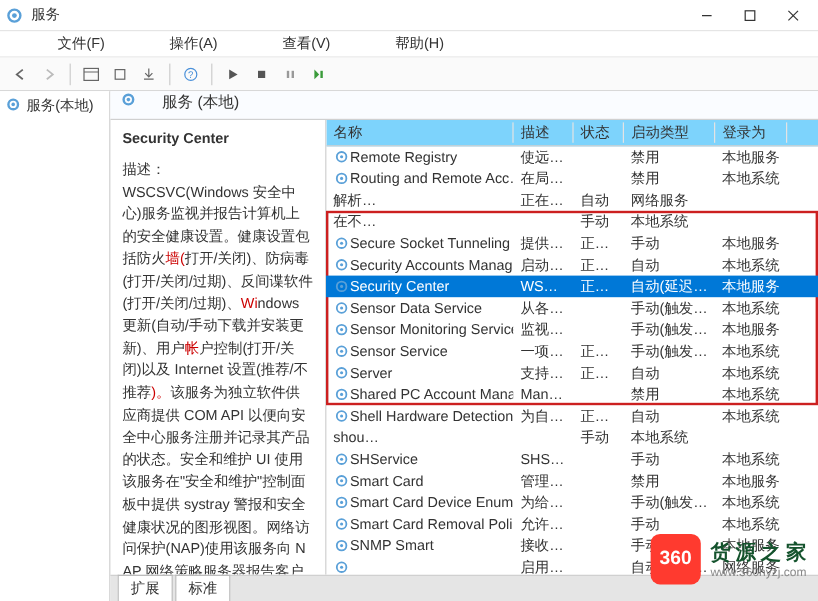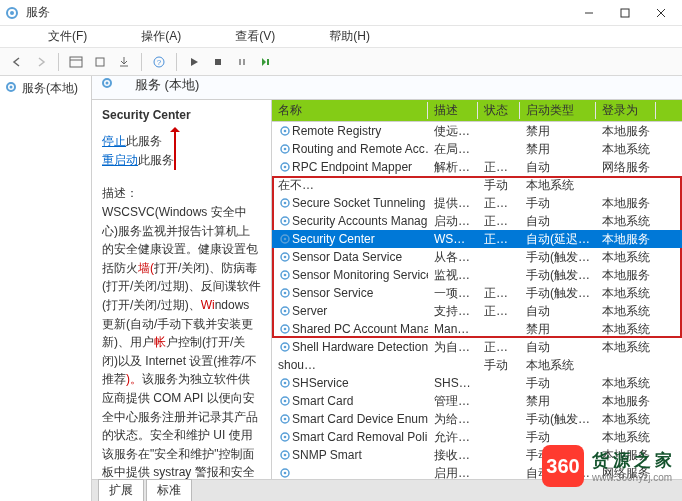--- a/index.html
+++ b/index.html
@@ -31,35 +31,35 @@
   .detail-title { font-weight:bold; margin-bottom:10px; font-size:12px; }
   .detail-links a { color:#0066cc; text-decoration:underline; }
   .detail-links { margin-bottom:14px; line-height:1.6; position:relative; }
   .arrow { position:absolute; left:72px; top:-4px; width:2px; height:42px; background:#cc0000; }
   .arrow::before { content:""; position:absolute; top:-6px; left:-4px; border:5px solid transparent; border-bottom-color:#cc0000; }
   .detail-desc { line-height:1.55; font-size:12px; word-break:break-all; }
   .hl { color:#cc0000; }
 
   .list-col { flex:1; display:flex; flex-direction:column; overflow:hidden; position:relative; }
   .list-head, .row { display:grid; grid-template-columns: 156px 50px 42px 76px 60px; align-items:center; }
-  .list-head { height:22px; background:#84cc16; border-bottom:1px solid #d0d0d0; font-size:12px; }
+  .list-head { height:22px; background:#7dd3fc; border-bottom:1px solid #d0d0d0; font-size:12px; }
   .list-head > div { padding:0 6px; border-right:1px solid #e3e3e3; white-space:nowrap; overflow:hidden; }
   .rows { flex:1; overflow-y:auto; position:relative; }
   .row { height:18px; font-size:12px; position:relative; }
   .row > div { padding:0 6px; white-space:nowrap; overflow:hidden; text-overflow:ellipsis; }
   .row .name-cell { display:flex; align-items:center; gap:0; }
   .row.selected { background:#0078d7; color:#fff; }
   .svc-icon { width:14px; height:14px; flex:0 0 14px; }
   .red-box { position:absolute; border:2px solid #cc2020; pointer-events:none; left:0; top:54px; width:100%; height:162px; }
 
   .tabs { height:22px; border-top:1px solid #d0d0d0; display:flex; align-items:flex-end; padding:0 6px; background:#e5e5e5; }
   .tab { padding:2px 10px; border:1px solid #bbb; border-bottom:none; margin-right:2px; font-size:12px; background:#fff; }
 
   .watermark { position:absolute; right:6px; bottom:14px; display:flex; align-items:center; gap:8px; background:rgba(255,255,255,0.0); }
-  .wm-badge { width:42px; height:42px; background:#ff3a2f; border-radius:8px; display:flex; align-items:center; justify-content:center; color:#fff; font-weight:bold; font-size:20px; }
+  .wm-badge { width:42px; height:42px; background:#ff3a2f; border-radius:8px; display:flex; align-items:center; justify-content:center; color:#fff; font-weight:bold; font-size:16px; }
   .wm-text { display:flex; flex-direction:column; }
   .wm-text .big { font-size:17px; font-weight:bold; color:#14532d; letter-spacing:4px;font-family:Liberation Serif, serif; }
   .wm-text .small { font-size:10px; color:#888; }
 
   ::-webkit-scrollbar{width:14px;height:14px}
   ::-webkit-scrollbar-thumb{background:#c6c6c6;border:3px solid #f0f0f0;border-radius:7px}
   ::-webkit-scrollbar-track{background:#f0f0f0}
 </style>
 </head>
 <body>
@@ -177,25 +177,20 @@
             <circle cx="7" cy="7" r="4" fill="none" stroke="#5aa0d8" stroke-width="2"></circle>
             <circle cx="7" cy="7" r="1.5" fill="#5aa0d8"></circle>
           </svg></span>
       <span class="head-label">服务 (本地)</span>
     </div>
 
     <div class="main-body">
 
       <div class="detail-col">
         <div class="detail-title">Security Center</div>
-        <div class="detail-links">
-          <div class="arrow"></div>
-          <div><a href="#">停止</a><span>此服务</span></div>
-          <div><a href="#">重启动</a><span>此服务</span></div>
-        </div>
         <div class="detail-desc">
           <span>描述：</span><br>
           <span id="desc-body">WSCSVC(Windows 安全中心)服务监视并报告计算机上的安全健康设置。健康设置包括防火<span class="hl">墙</span><span class="hl">(</span>打开/关闭)、防病毒(打开/关闭/过期)、反间谍软件(打开/关闭/过期)、<span class="hl">W</span><span class="hl">i</span>ndows 更新(自动/手动下载并安装更新)、用户<span class="hl">帐</span>户控制(打开/关闭)以及 Internet 设置(推荐/不推荐<span class="hl">)</span><span class="hl">。</span>该服务为独立软件供应商提供 COM API 以便向安全中心服务注册并记录其产品的状态。安全和维护 UI 使用该服务在"安全和维护"控制面板中提供 systray 警报和安全健康状况的图形视图。网络访问保护(NAP)使用该服务向 NAP 网络策略服务器报告客户端的安全健康状况，以便进行网络隔离决策。该服务还提供一个公共 API，以允许外部客户以编程方式检索系统的聚合安全健康状况。</span>
         </div>
       </div>
 
       <div class="list-col">
         <div class="list-head">
           <div>名称</div>
           <div>描述</div>
@@ -225,27 +220,20 @@
                     <circle cx="7" cy="7" r="1.3" fill="#5aa0d8"></circle>
                   </svg></span>
                 <span>Routing and Remote Acc…</span>
               </div>
               <div>在局…</div>
               <div></div>
               <div>禁用</div>
               <div>本地系统</div>
             </div>
             <div class="row">
-              <div class="name-cell">
-                <span class="svc-icon"><svg viewBox="0 0 14 14">
-                    <circle cx="7" cy="7" r="4" fill="none" stroke="#5aa0d8" stroke-width="1.5"></circle>
-                    <circle cx="7" cy="7" r="1.3" fill="#5aa0d8"></circle>
-                  </svg></span>
-                <span>RPC Endpoint Mapper</span>
-              </div>
               <div>解析…</div>
               <div>正在…</div>
               <div>自动</div>
               <div>网络服务</div>
             </div>
             <div class="row">
               <div>在不…</div>
               <div></div>
               <div>手动</div>
               <div>本地系统</div>

